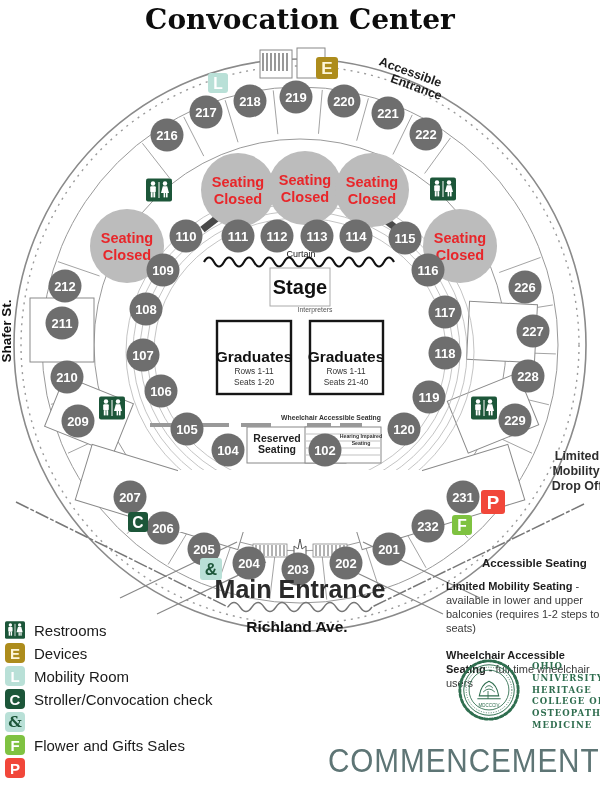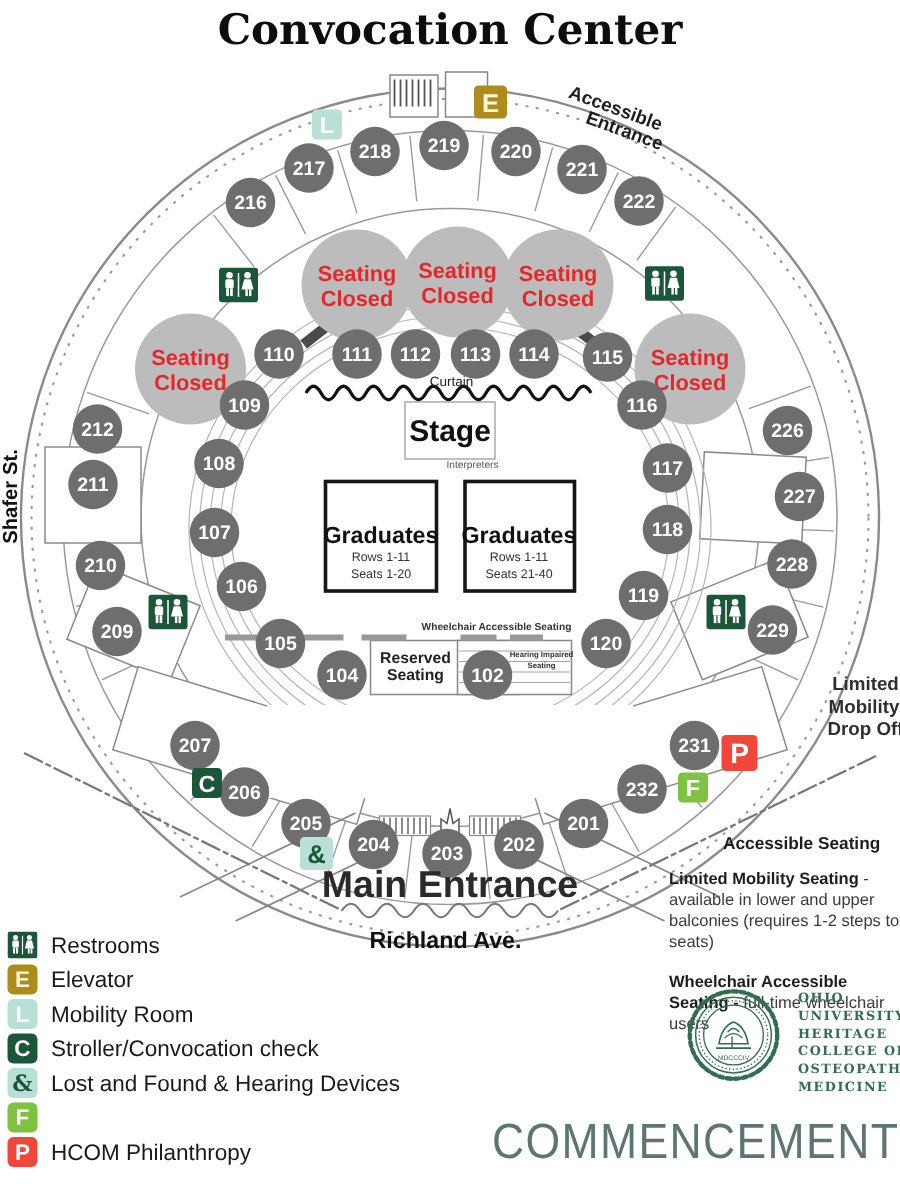--- a/index.html
+++ b/index.html
@@ -420,40 +420,39 @@
               <polygon points="3.8,-3.8 8.2,-3.8 10,3 2,3" fill="#fff"></polygon>
               <rect x="4.6" y="3" width="1.6" height="4.4" fill="#fff"></rect>
               <rect x="7" y="3" width="1.6" height="4.4" fill="#fff"></rect>
             </g>
           </g>
         </svg>
         <span class="lbl">Restrooms</span>
       </div>
       <div class="legend-row">
         <div class="legend-glyph" style="background: rgb(173, 140, 28); color: rgb(253, 246, 216);">E</div>
-        <span class="lbl">Elevator</span>
+        <span class="lbl">Devices</span>
       </div>
       <div class="legend-row">
         <div class="legend-glyph" style="background: rgb(185, 224, 215); color: rgb(255, 255, 255);">L</div>
         <span class="lbl">Mobility Room</span>
       </div>
       <div class="legend-row">
         <div class="legend-glyph" style="background: rgb(28, 86, 57); color: rgb(255, 255, 255);">C</div>
         <span class="lbl">Stroller/Convocation check</span>
       </div>
       <div class="legend-row">
         <div class="legend-glyph" style="background: rgb(185, 224, 215); color: rgb(28, 86, 57); font-family: &quot;DejaVu Serif&quot;, serif;">&amp;</div>
-        <span class="lbl">Lost and Found &amp; Hearing Devices</span>
       </div>
       <div class="legend-row">
         <div class="legend-glyph" style="background: rgb(127, 194, 65); color: rgb(255, 255, 255);">F</div>
+        <span class="lbl">Flower and Gifts Sales</span>
       </div>
       <div class="legend-row">
         <div class="legend-glyph" style="background: rgb(241, 71, 58); color: rgb(255, 255, 255);">P</div>
-        <span class="lbl">HCOM Philanthropy</span>
       </div>
     </div>
 
   <div class="info">
     <div class="head">Accessible Seating</div>
     <p><b>Limited Mobility Seating</b><span> - available in lower and upper balconies (requires 1-2 steps to seats)</span></p>
     <p><b>Wheelchair Accessible Seating - </b><span>full-time wheelchair users</span></p>
   </div>
 
   <div class="sealwrap">

